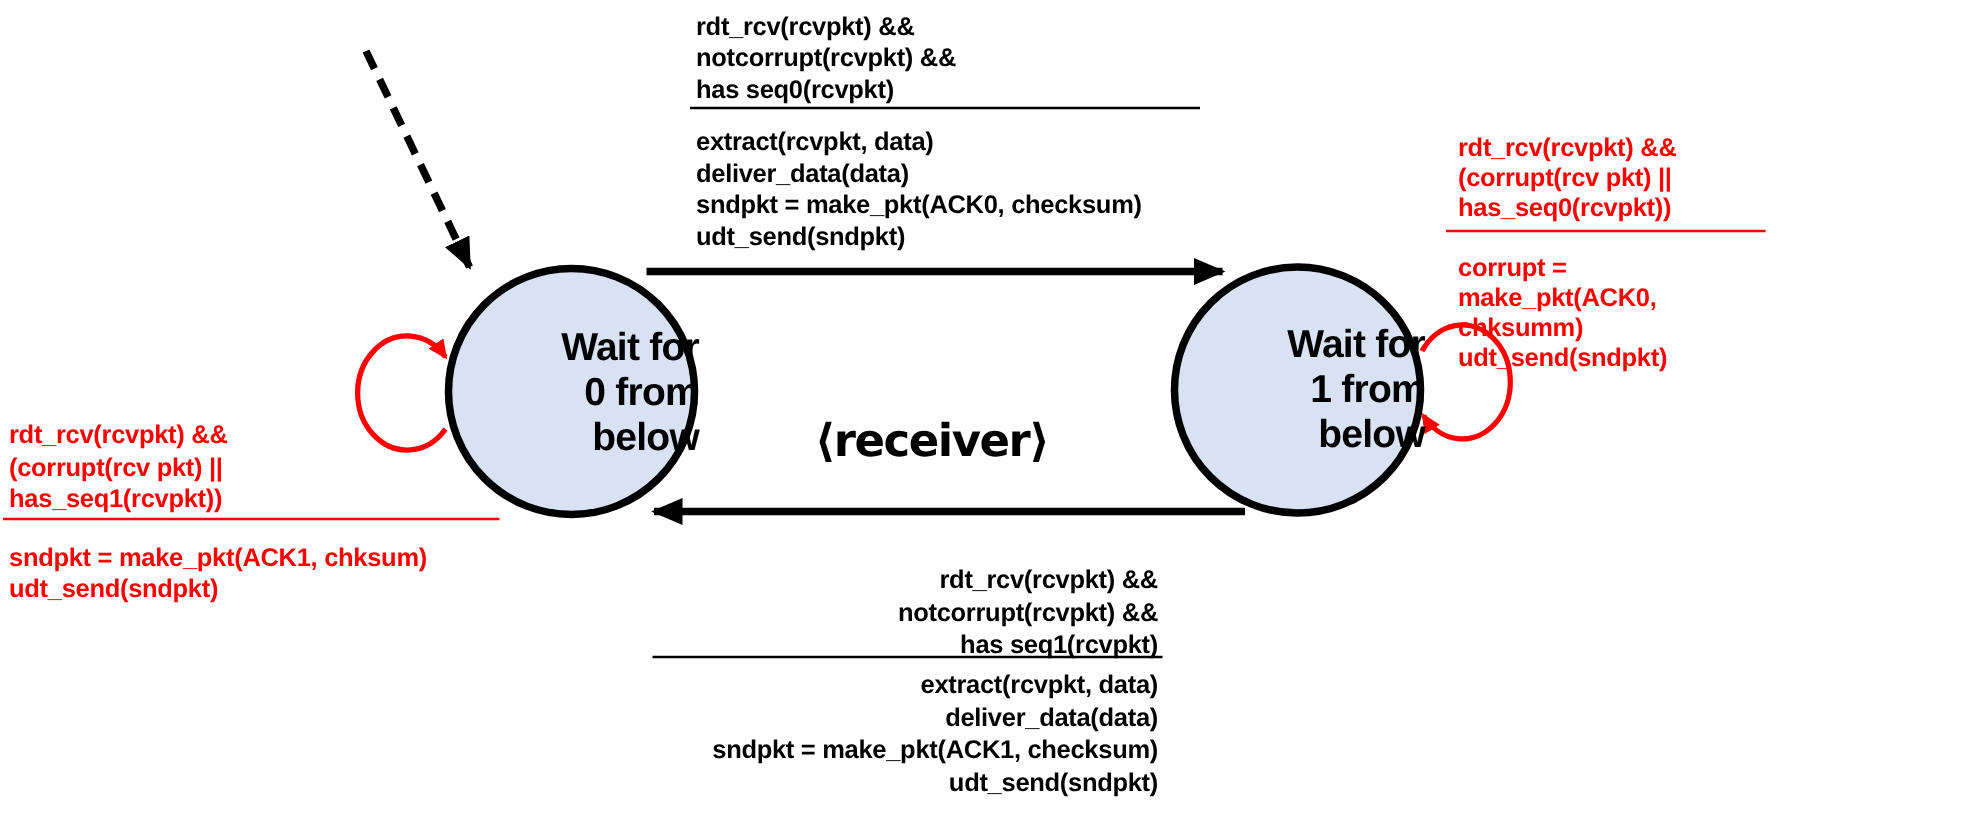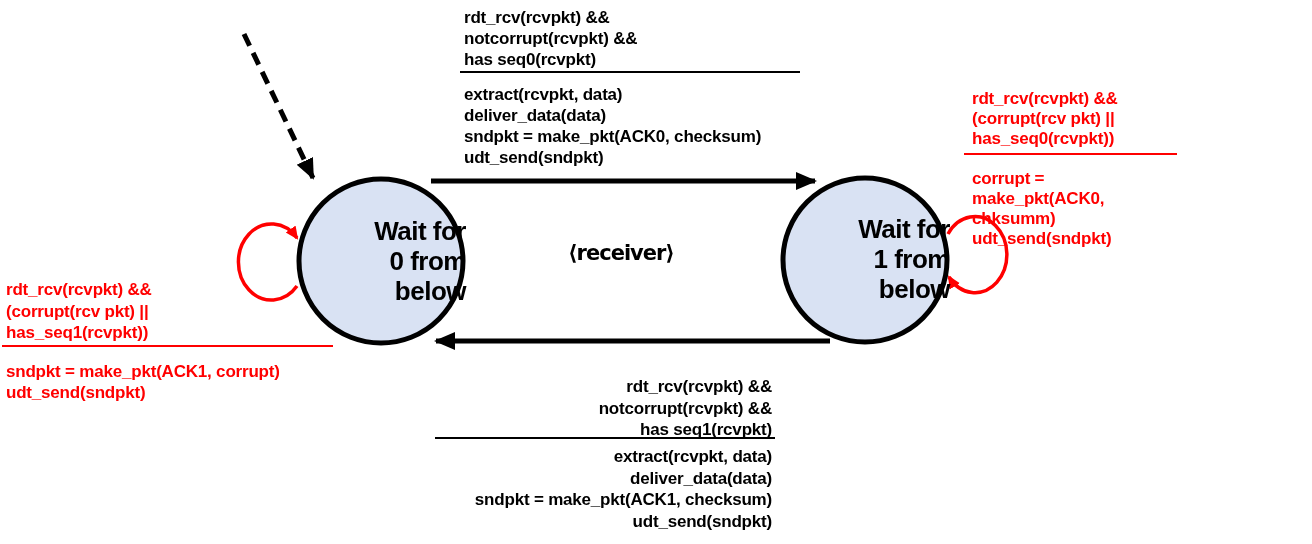--- a/index.html
+++ b/index.html
@@ -14,23 +14,23 @@
   }
   .code { font-size:17px; line-height:21px; }
   .red  { color:#ff0000; }
   .ralign { text-align:right; }
   .state-label {
     position:absolute; width:170px; text-align:right; font-weight:700;
     font-size:26px; line-height:30px; color:#000; white-space:pre-line;
     letter-spacing:-0.5px;
   }
   .receiver {
-    position:absolute; font-weight:700; font-size:21px; color:#000;
+    position:absolute; font-weight:700; font-size:30px; color:#000;
     font-family:"DejaVu Sans","Liberation Sans",sans-serif;
-    letter-spacing:-1px; text-align:center; width:190px;
+    letter-spacing:-1px; text-align:center; width:190px;margin-top:36px;
   }
 </style>
 </head>
 <body>
 
 <div class="stage">
 
   <svg class="layer" width="1312" height="544" viewBox="0 0 1312 544">
     <defs>
       <marker id="mb" markerUnits="userSpaceOnUse" markerWidth="26" markerHeight="22" refX="19" refY="9" orient="auto">
@@ -70,21 +70,21 @@
 notcorrupt(rcvpkt) &amp;&amp;
 has seq1(rcvpkt)</div>
   <div class="lbl code ralign" style="left:402px; top:446px; width:370px; line-height:21.5px;">extract(rcvpkt, data)
 deliver_data(data)
 sndpkt = make_pkt(ACK1, checksum)
 udt_send(sndpkt)</div>
 
   <div class="lbl code red" style="left:6px; top:279px; line-height:21.5px;">rdt_rcv(rcvpkt) &amp;&amp;
 (corrupt(rcv pkt) ||
 has_seq1(rcvpkt))</div>
-  <div class="lbl code red" style="left:6px; top:361px;">sndpkt = make_pkt(ACK1, corrupt)
+  <div class="lbl code red" style="left:6px; top:361px;">sndpkt = make_pkt(ACK1, chksum)
 udt_send(sndpkt)</div>
 
   <div class="lbl code red" style="left:972px; top:89px; line-height:20px;">rdt_rcv(rcvpkt) &amp;&amp;
 (corrupt(rcv pkt) ||
 has_seq0(rcvpkt))</div>
   <div class="lbl code red" style="left:972px; top:169px; line-height:20px;">corrupt = make_pkt(ACK0, chksumm)
 udt_send(sndpkt)</div>
 
   <div class="state-label" style="left:296px; top:216px;">Wait for
 0 from

